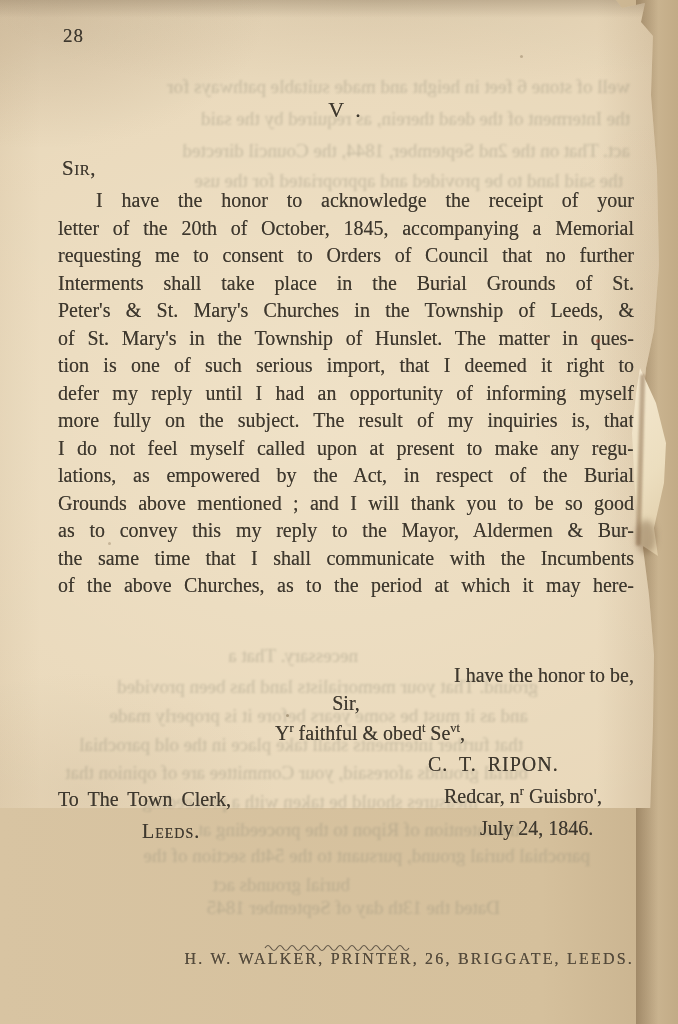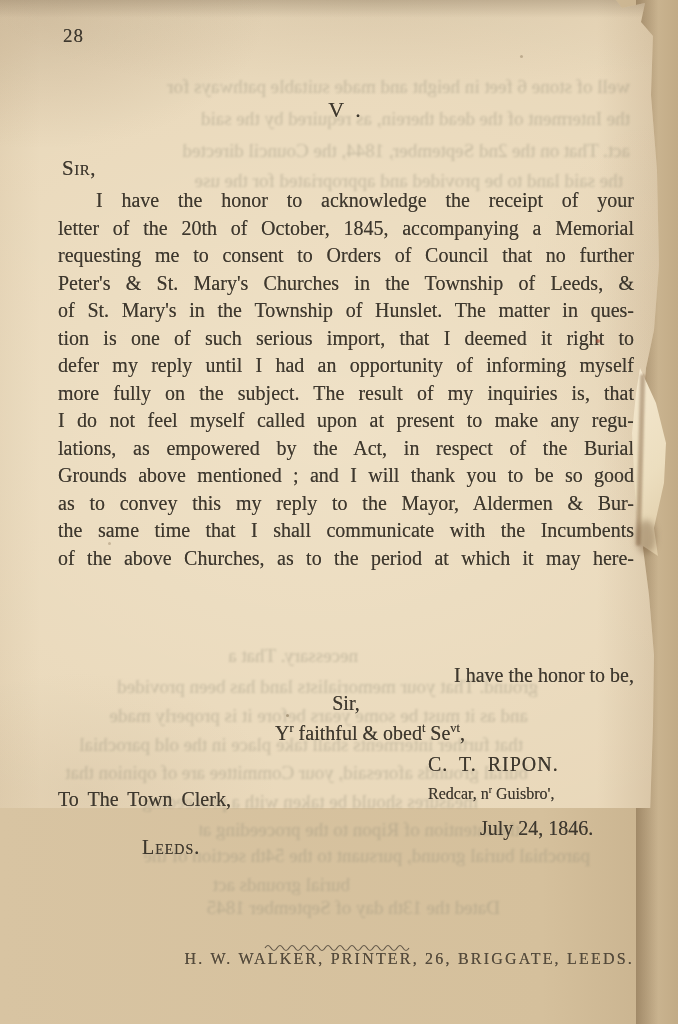--- a/index.html
+++ b/index.html
@@ -44,22 +44,22 @@
   .body-block{left:58px;top:187px;width:576px;font-size:20px;line-height:27.5px;}
   .body-line{text-align:justify;text-align-last:justify;}
   .body-line.first{text-indent:38px;}
   .body-line.last{text-align-last:left;}
   .closing-honor{left:58px;top:664px;width:576px;text-align:right;font-size:20px;}
   .closing-sir{left:58px;top:692px;width:576px;text-align:center;font-size:20px;}
   .valediction{left:90px;top:721px;width:560px;text-align:center;font-size:20px;}
   .valediction sup,.place sup{font-size:.62em;vertical-align:super;}
   .signature{left:428px;top:753px;font-size:20px;letter-spacing:1px;word-spacing:5px;white-space:nowrap;}
   .addressee1{left:58px;top:788px;font-size:20px;word-spacing:4px;white-space:nowrap;}
-  .place{left:428px;top:784px;font-size:16px;white-space:nowrap;}
-  .addressee2{left:142px;top:820px;font-size:20px;font-variant:small-caps;letter-spacing:1px;margin-top:16px;}
+  .place{left:444px;top:784px;font-size:20px;white-space:nowrap;}
+  .addressee2{left:142px;top:820px;font-size:20px;font-variant:small-caps;letter-spacing:1px;}
   .date{left:480px;top:817px;font-size:20px;white-space:nowrap;}
   .squiggle{position:absolute;left:263px;top:938px;z-index:6;}
   .imprint{left:58px;top:950px;width:576px;text-align:right;font-size:16px;letter-spacing:2.2px;color:#544a3b;}
 
   
   .bl{position:absolute;z-index:5;transform:scaleX(-1);filter:blur(1.3px);opacity:.42;
     color:#96907a;font-size:19px;white-space:nowrap;overflow:hidden;}
   .bl0{left:82px;top:76px;width:548px;}
   .bl1{left:75px;top:108px;width:555px;}
   .bl2{left:75px;top:140px;width:555px;}
@@ -105,20 +105,21 @@
     <div class="bl bl13">Dated the 13th day of September 1845</div>
 
     <div class="t page-number">28</div>
     <div class="t heading">V .</div>
     <div class="t salutation">Sir,</div>
 
     <div class="t body-block">
       <div class="body-line first">I have the honor to acknowledge the receipt of your</div>
       <div class="body-line">letter of the 20th of October, 1845, accompanying a Memorial</div>
       <div class="body-line">requesting me to consent to Orders of Council that no further</div>
+      <div class="body-line">Interments shall take place in the Burial Grounds of St.</div>
       <div class="body-line">Peter's &amp; St. Mary's Churches in the Township of Leeds, &amp;</div>
       <div class="body-line">of St. Mary's in the Township of Hunslet.  The matter in ques-</div>
       <div class="body-line">tion is one of such serious import, that I deemed it right to</div>
       <div class="body-line">defer my reply until I had an opportunity of informing myself</div>
       <div class="body-line">more fully on the subject.  The result of my inquiries is, that</div>
       <div class="body-line">I do not feel myself called upon at present to make any regu-</div>
       <div class="body-line">lations, as empowered by the Act, in respect of the Burial</div>
       <div class="body-line">Grounds above mentioned ; and I will thank you to be so good</div>
       <div class="body-line">as to convey this my reply to the Mayor, Aldermen &amp; Bur-</div>
       <div class="body-line">the same time that I shall communicate with the Incumbents</div>

